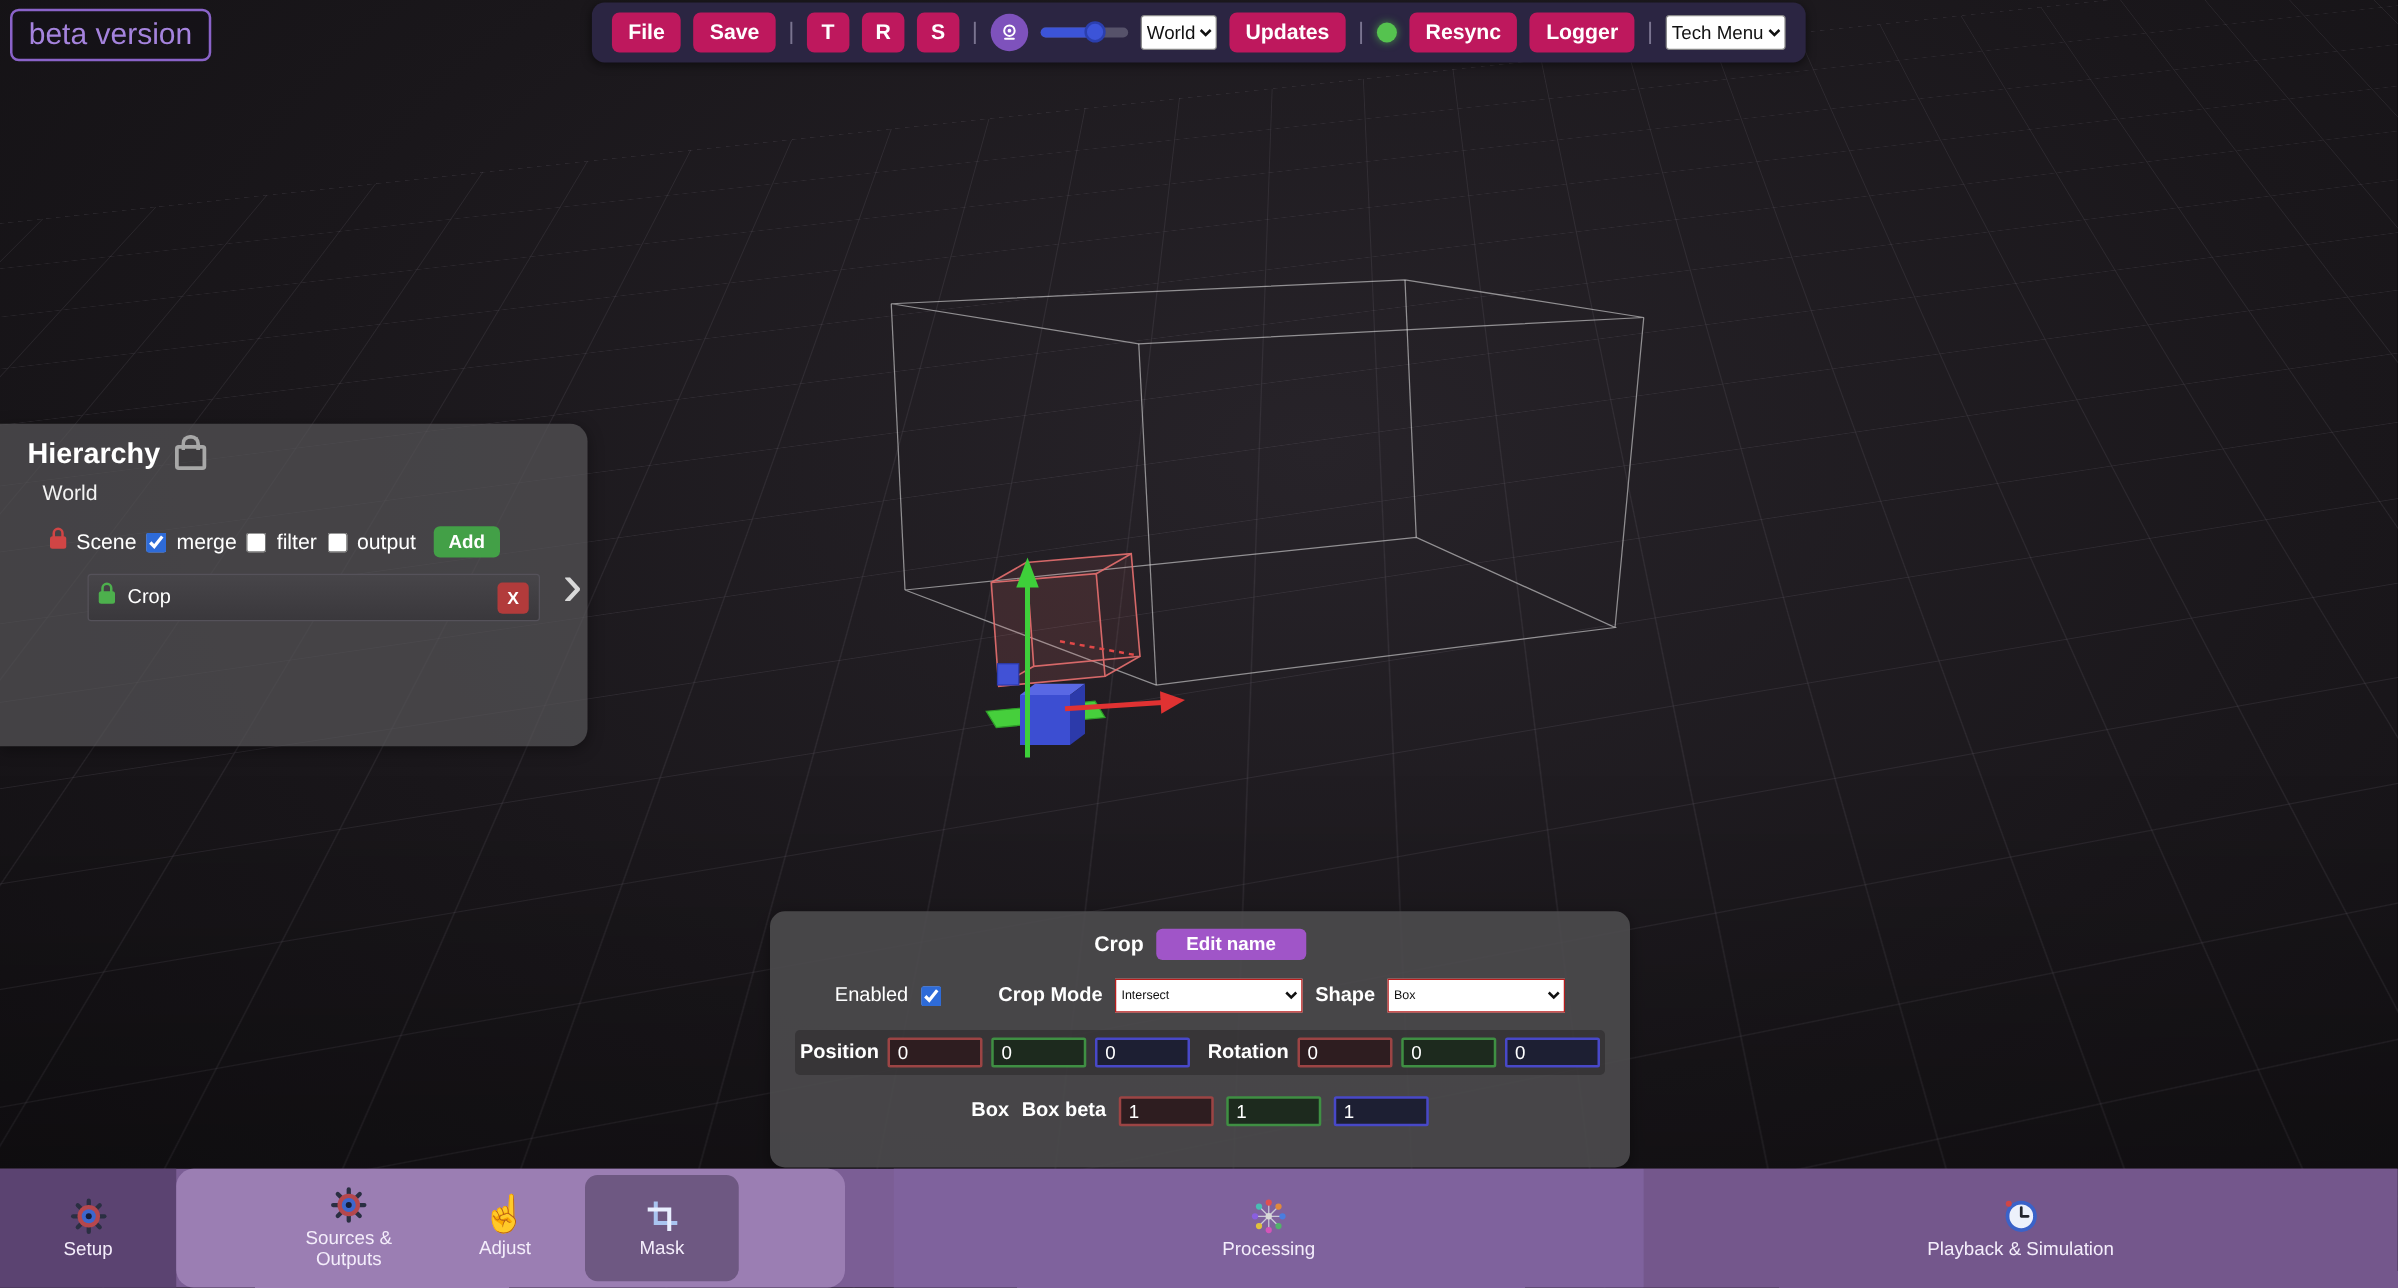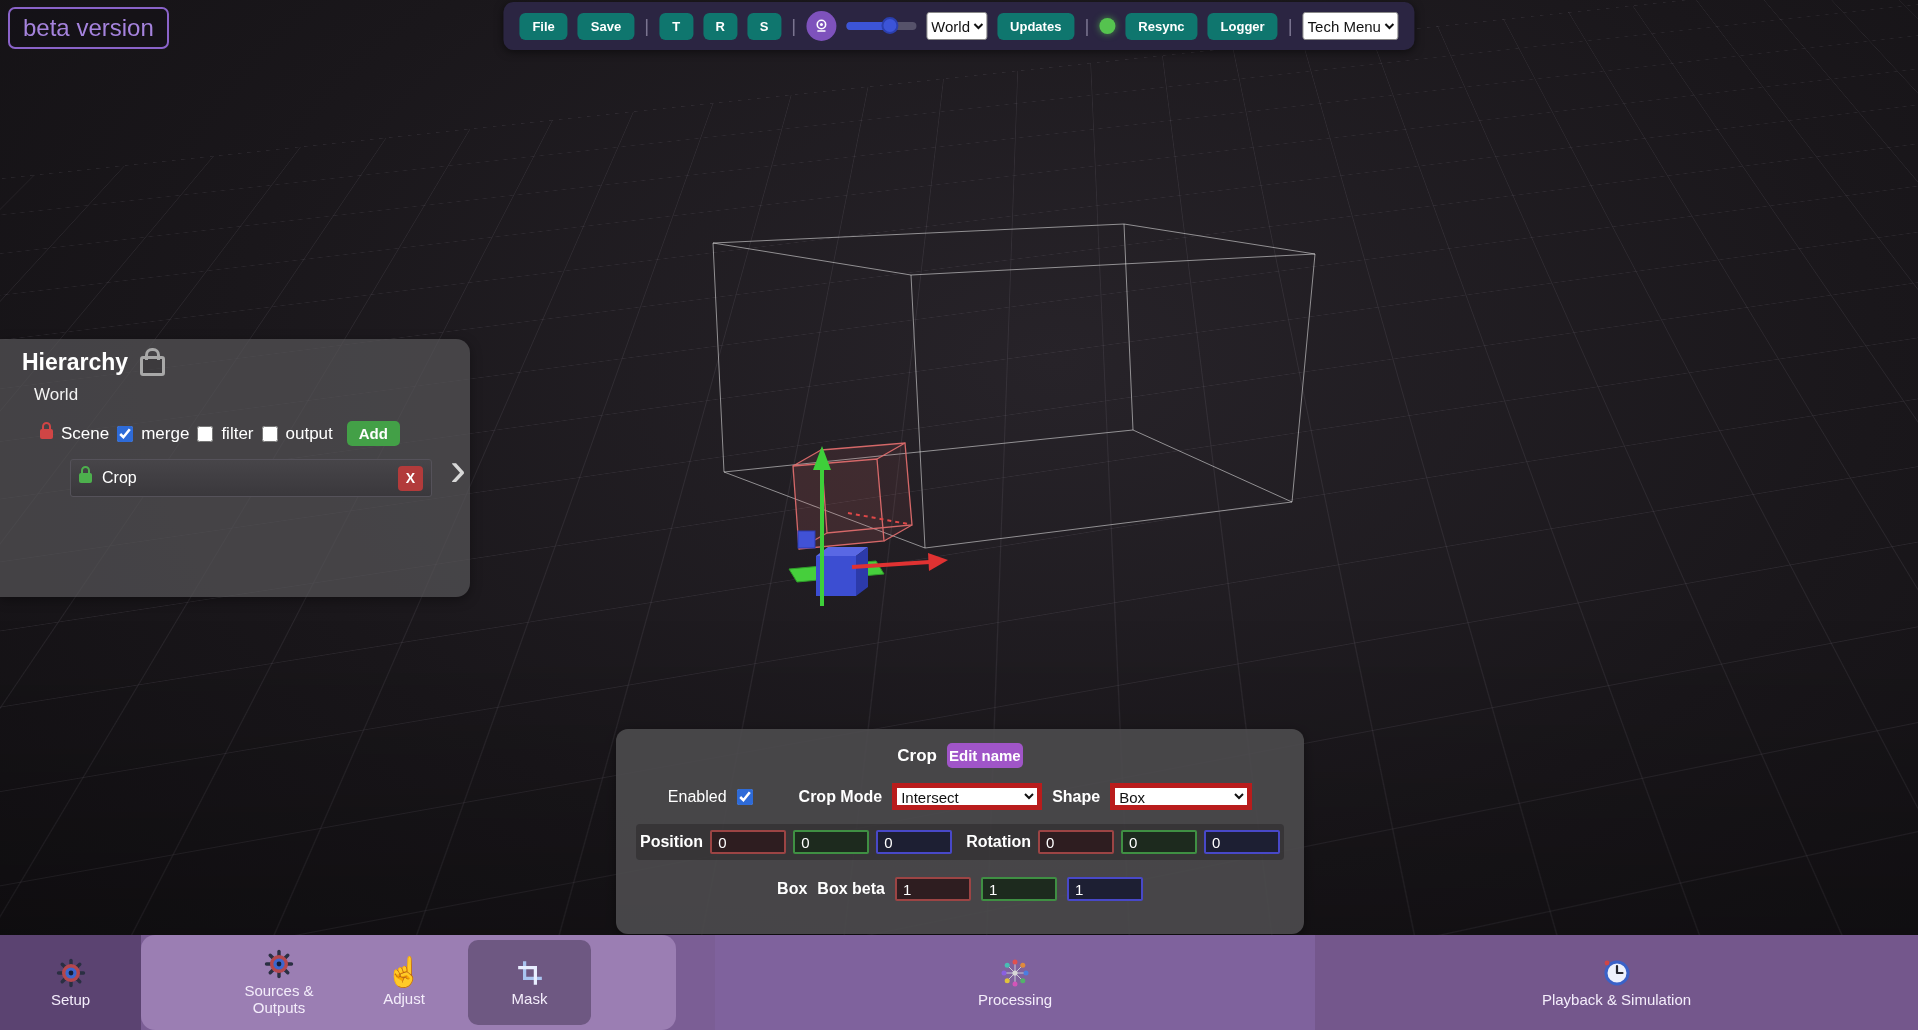--- a/index.html
+++ b/index.html
@@ -20,22 +20,22 @@
   .scene-svg{position:absolute;inset:0;}
 
   
   .badge{position:absolute;left:8px;top:7px;padding:5px 13px;border:2px solid #8a63c9;border-radius:7px;
     color:#a583dd;font-size:24px;background:rgba(18,14,22,0.35);z-index:30;}
 
   
   .toolbar{position:absolute;top:2px;left:50%;transform:translateX(-50%);height:48px;
     display:flex;align-items:center;gap:10px;padding:0 16px;background:#2b2542;border-radius:10px;
     box-shadow:0 2px 8px rgba(0,0,0,0.5);z-index:40;}
-  .tb-btn{background:#0f766e;color:#fff;border:none;border-radius:6px;font-family:inherit;
-    font-size:13px;font-weight:600;padding:6px 13px;cursor:pointer;}
+  .tb-btn{background:#be185d;color:#fff;border:none;border-radius:6px;font-family:inherit;
+    font-size:17px;font-weight:600;padding:6px 13px;cursor:pointer;}
   .tb-btn.sq{width:34px;padding:6px 0;text-align:center;}
   .sep{color:#7a7490;font-size:19px;}
   .tb-circle{width:30px;height:30px;border-radius:50%;background:#7e52bc;border:none;display:flex;
     align-items:center;justify-content:center;cursor:pointer;padding:0;}
   .slider{position:relative;width:70px;height:8px;background:#56526a;border-radius:4px;}
   .slider-fill{position:absolute;left:0;top:0;height:8px;background:#3c54d8;border-radius:4px;}
   .slider-thumb{position:absolute;top:-5px;width:17px;height:17px;border-radius:50%;
     background:#3c54d8;border:2px solid #2b3fae;box-sizing:border-box;}
   .toolbar select{height:28px;font-size:15px;font-family:inherit;border-radius:3px;border:1px solid #888;
     background:#fff;color:#111;}
@@ -66,24 +66,24 @@
   .x-btn{margin-left:auto;width:25px;height:25px;background:#b23b3b;color:#fff;border:none;border-radius:4px;
     font-family:inherit;font-size:14px;font-weight:bold;cursor:pointer;padding:0;}
   .h-chevron{position:absolute;right:4px;top:106px;font-size:48px;color:#d8d8d8;line-height:1;cursor:pointer;}
 
   
   .crop-panel{position:absolute;left:616px;top:729px;width:688px;height:205px;border-radius:12px;
     background:rgba(77,75,78,0.9);z-index:20;box-shadow:0 3px 12px rgba(0,0,0,0.35);}
   .cp-row{display:flex;align-items:center;justify-content:center;}
   .cp-title-row{margin-top:14px;gap:10px;font-size:17px;font-weight:bold;}
   .edit-btn{background:#a055c8;color:#fff;border:none;border-radius:5px;font-family:inherit;
-    font-size:15px;font-weight:600;padding:4px 2px;cursor:pointer;}
+    font-size:15px;font-weight:600;padding:4px 24px;cursor:pointer;}
   .cp-controls{margin-top:15px;gap:10px;font-size:16px;}
   .cp-controls .gap{width:26px;}
-  .cp-controls select{height:27px;font-size:15px;font-family:inherit;border:5px solid #b91c1c;background:#fff;color:#111;}
+  .cp-controls select{height:27px;font-size:10px;font-family:inherit;border:1px solid #b91c1c;background:#fff;color:#111;}
   .sel-mode{width:150px;} .sel-shape{width:142px;}
   .lbl-b{font-weight:bold;}
   .cp-vals{margin:14px 20px 14px;background:rgba(25,22,26,0.35);border-radius:4px;padding:6px 8px;gap:7px;font-size:16px;}
   .axin{width:76px;height:24px;box-sizing:border-box;border-width:2px;border-style:solid;border-radius:2px;
     color:#fff;font-family:inherit;font-size:15px;padding:1px 6px;}
   .axin.x{border-color:#9c4444;background:#2e1d20;}
   .axin.y{border-color:#3f8f43;background:#1d2a1e;}
   .axin.z{border-color:#4848c8;background:#1d1f33;}
   .cp-vals .spacer{width:26px;}
   .cp-box{margin-top:17px;gap:10px;font-size:16px;}

